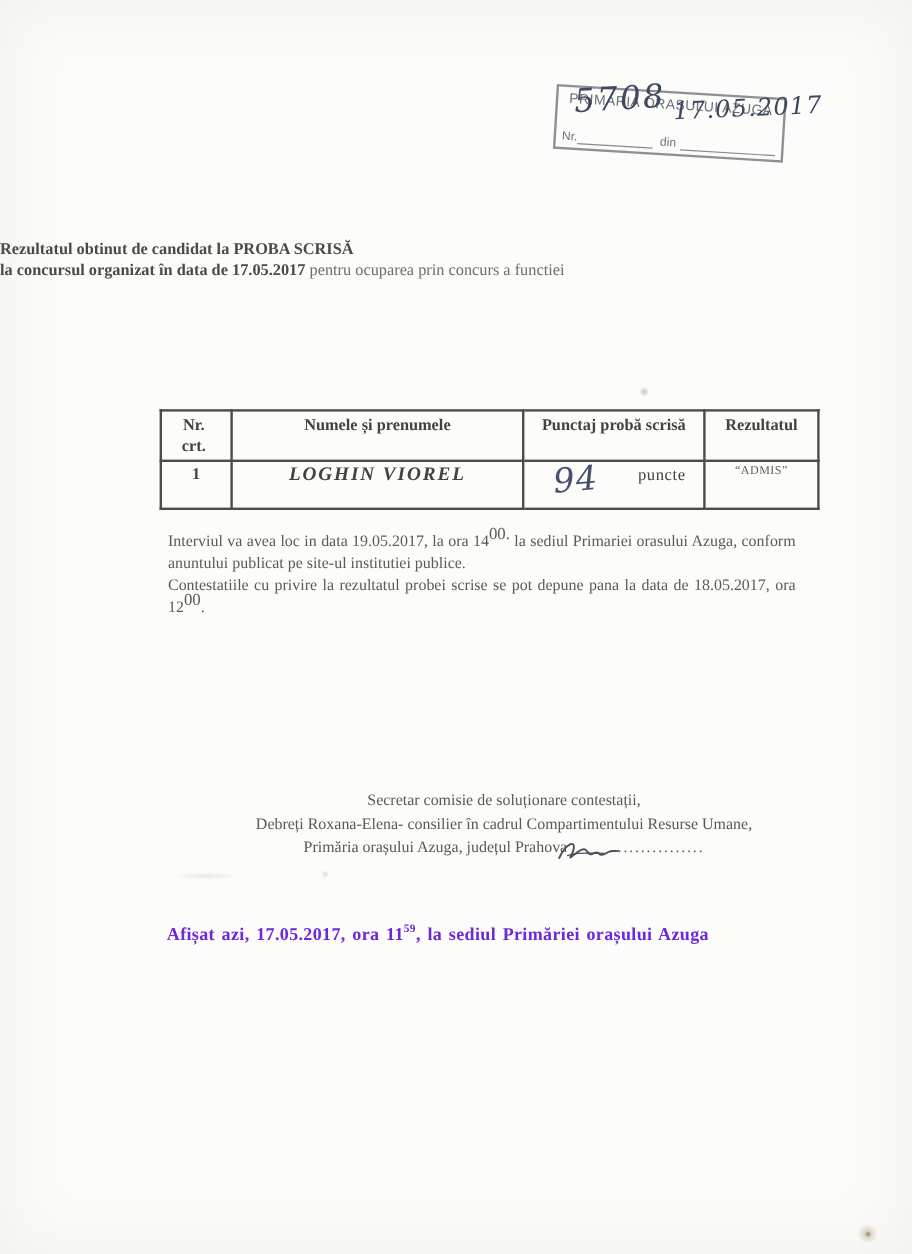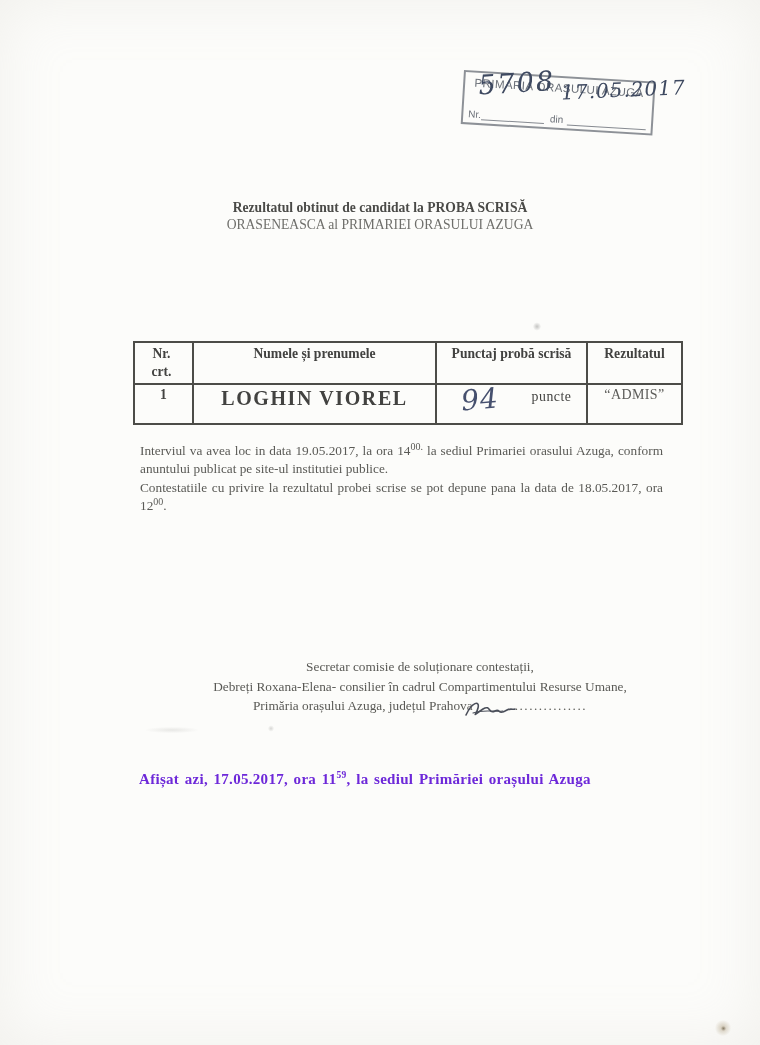--- a/index.html
+++ b/index.html
@@ -42,21 +42,21 @@
     position: absolute;
     font-family: "DejaVu Serif", serif; font-style: italic;
     color: #3e4960; white-space: nowrap;
   }
   .hw-nr { left: 13px; top: -8px; font-size: 27px; transform: rotate(-7deg); letter-spacing: 2px; }
   .hw-date { left: 96px; top: -4px; font-size: 20px; transform: rotate(-6deg); letter-spacing: 1px; }
 
   
   .title {
     position: absolute; left: 0; top: 200px; width: 760px;
-    text-align: center; font-size: 13.6px; line-height: 16.5px;
+    font-size: 13.6px; line-height: 16.5px;
     color: #6e6e6a;
   }
   .title .t-line { white-space: nowrap; }
   .title b { color: #4a4a47; }
 
   
   table.results {
     position: absolute; left: 133px; top: 341px;
     border-collapse: collapse; table-layout: fixed;
     color: #424240;
@@ -66,39 +66,39 @@
   table.results col.c3 { width: 151px; }
   table.results col.c4 { width: 95px; }
   table.results th, table.results td {
     border: 2px solid #4c4c48; vertical-align: top; text-align: center;
     padding: 2px 4px 0 4px; overflow: visible;
   }
   table.results th { font-size: 13.6px; font-weight: bold; line-height: 17.5px; height: 38px; }
   table.results th.h1 { padding-left: 8px; padding-right: 12px; }
   table.results td { height: 36px; }
   td.cell-nr { font-weight: bold; font-size: 13.6px; }
-  td.cell-name { font-weight: bold; font-size: 20px; letter-spacing: 1.6px; }
+  td.cell-name { font-weight: bold; font-size: 16px; letter-spacing: 1.6px; font-style: italic; }
   td.cell-score { position: relative; text-align: left; }
   .score-hand {
     position: absolute; left: 24px; top: -2px;
     font-family: "DejaVu Serif", serif; font-style: italic;
     font-size: 28px; color: #46506e; transform: rotate(-5deg);
     letter-spacing: 1px;
   }
   .score-unit { display: inline-block; margin-left: 80px; font-weight: normal; font-size: 13.8px; letter-spacing: 0.5px; }
-  td.cell-result { font-size: 14px; color: #5d5d5a; padding-top: 6px; letter-spacing: 0.4px; border-radius: 20px; }
+  td.cell-result { font-size: 10px; color: #5d5d5a; padding-top: 6px; letter-spacing: 0.4px; border-radius: 20px; }
 
   
   .body-text {
     position: absolute; left: 140px; top: 442px; width: 523px;
     font-size: 13.3px; line-height: 18.3px; color: #5a5a56;
     text-align: justify;
   }
   .body-text p { margin: 0; }
-  .body-text sup { font-size: 10px; line-height: 0; }
+  .body-text sup { font-size: 14px; line-height: 0; }
 
   
   .signature {
     position: absolute; left: 80px; top: 657px; width: 680px;
     text-align: center; font-size: 13.3px; line-height: 19.6px;
     color: #595955;
   }
   .sig-scribble { vertical-align: middle; margin: 0 -2px -6px -10px; }
   .sig-dots { letter-spacing: 1.5px; color: #5f5f5b; }
 
@@ -135,21 +135,23 @@
       <span class="stamp-blank"></span>
       <span class="stamp-din">din</span>
       <span class="stamp-blank second"></span>
     </div>
     <span class="hw hw-nr">5708</span>
     <span class="hw hw-date">17.05.2017</span>
   </div>
 
   <div class="title">
     <div class="t-line"><b>Rezultatul obtinut de candidat la PROBA SCRISĂ</b></div>
-    <div class="t-line">ORASENEASCA al PRIMARIEI ORASULUI AZUGA</div>
+    <div class="t-line">
+      <b>la concursul organizat în data de 17.05.2017</b><span> pentru ocuparea prin concurs a functiei</span>
+    </div>
   </div>
 
   <table class="results">
     <colgroup>
         <col class="c1">
         <col class="c2">
         <col class="c3">
         <col class="c4">
       </colgroup>
     <tbody>

